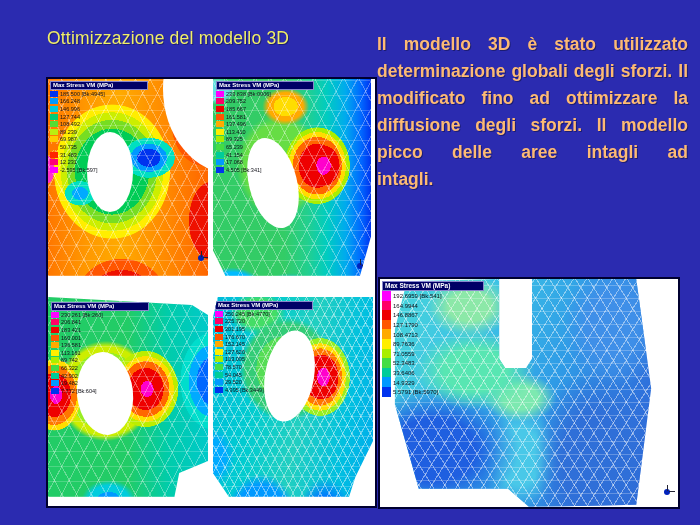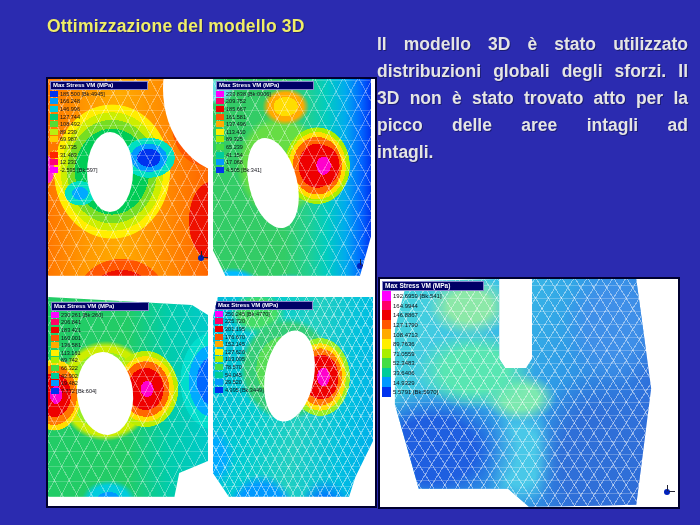--- a/index.html
+++ b/index.html
@@ -3,27 +3,27 @@
 <meta charset="utf-8">
 <style>
   html,body{margin:0;padding:0;background:#111;}
   .slide{
     position:relative;width:700px;height:525px;overflow:hidden;
     background:#2B2BB0;
     font-family:"Liberation Sans","DejaVu Sans",sans-serif;
   }
   
   .title{
-    position:absolute;left:47px;top:16px;width:320px;
-    color:#F0EE68;font-size:17.5px;font-weight:bold;letter-spacing:.2px;
+    position:absolute;left:47px;top:28px;width:320px;
+    color:#F0EE68;font-size:17.5px;font-weight:normal;letter-spacing:.2px;
     text-shadow:1px 1px 0 rgba(0,0,0,.35);
   }
   .paragraph{
     position:absolute;left:377px;top:31px;width:311px;
-    color:#e5e5e5;font-size:17.5px;font-weight:bold;line-height:27px;
+    color:#fdba74;font-size:17.5px;font-weight:bold;line-height:27px;
     text-shadow:1px 1px 0 rgba(0,0,0,.35);
   }
   .jline{text-align:justify;text-align-last:justify;white-space:normal;}
   .jline.last{text-align-last:left;}
   
   .panel{position:absolute;background:#fff;border:2px solid #000030;}
   .left-block{left:46px;top:77px;width:327px;height:427px;}
   .big-panel{left:378px;top:277px;width:298px;height:228px;}
   .plot{position:absolute;overflow:hidden;}
   .contours,.mesh{position:absolute;inset:0;}
@@ -134,22 +134,23 @@
 </style>
 </head>
 <body>
 
 <div class="slide">
 
   <div class="title">Ottimizzazione del modello 3D</div>
 
   <div class="paragraph">
       <div class="jline">Il modello 3D è stato utilizzato</div>
-      <div class="jline">distribuzioni globali degli sforzi. Il</div>
-      <div class="jline">3D non è stato trovato atto per la</div>
+      <div class="jline">determinazione globali degli sforzi. Il</div>
+      <div class="jline">modificato fino ad ottimizzare la</div>
+      <div class="jline">diffusione degli sforzi. Il modello</div>
       <div class="jline">picco delle aree intagli ad</div>
       <div class="jline last">intagli.</div>
     </div>
 
   <div class="panel left-block">
 
     <div class="plot q-tl">
       <div class="contours"></div>
       <div class="mesh"></div>
       <div class="cut"></div>

